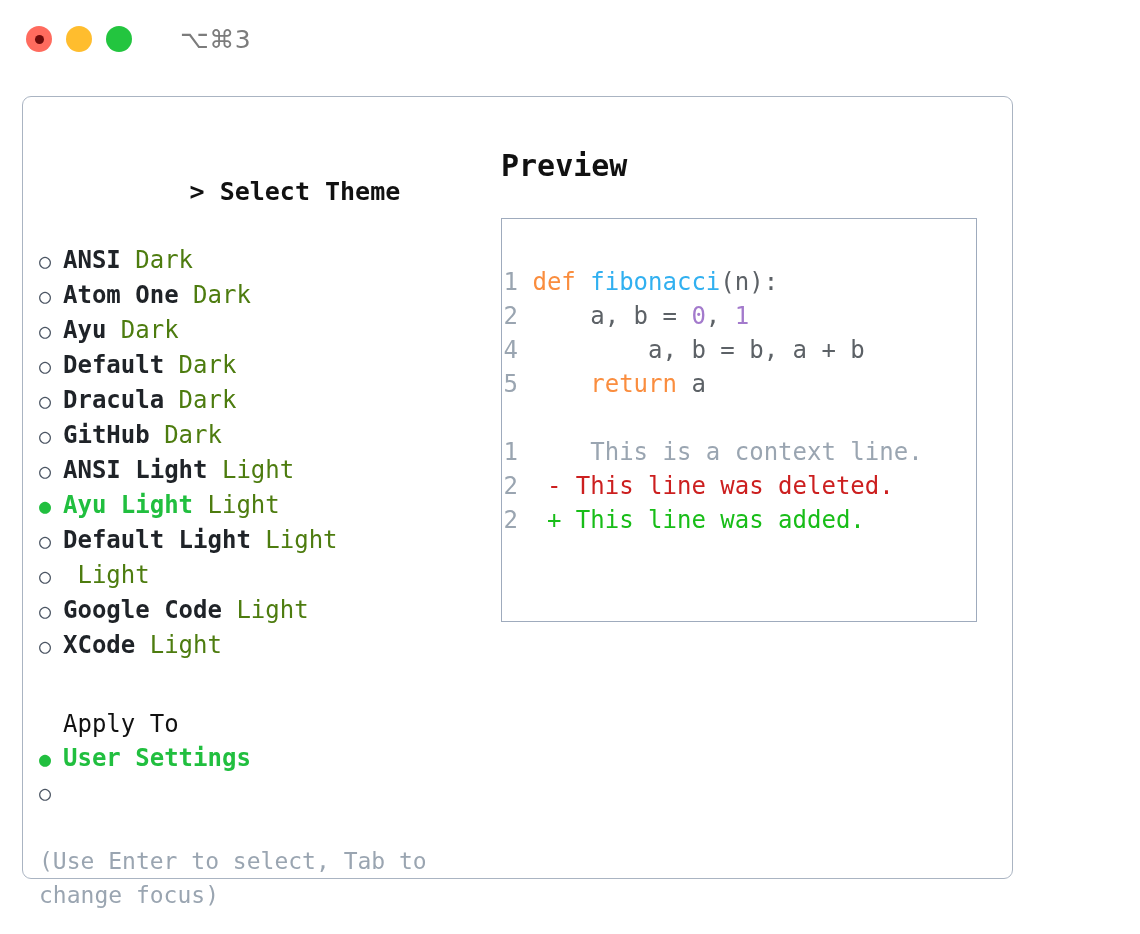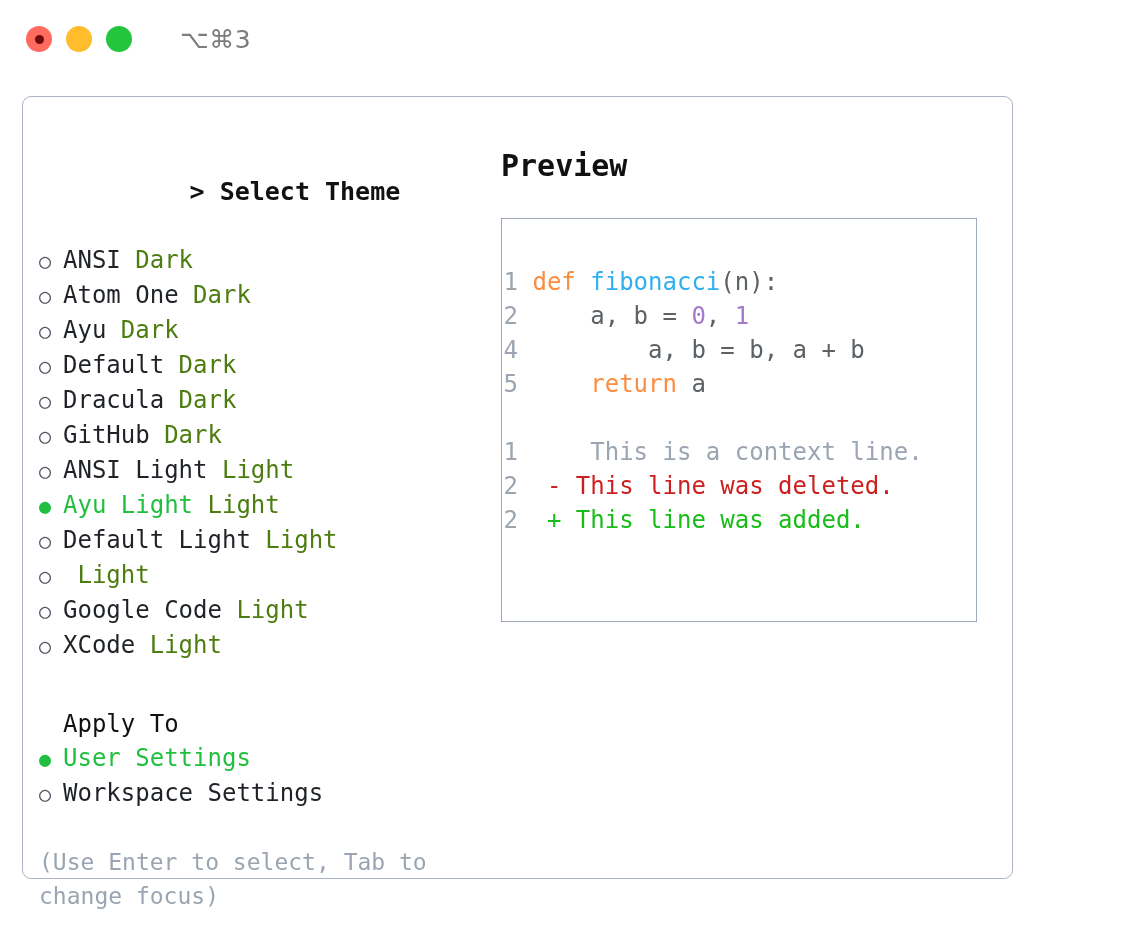--- a/index.html
+++ b/index.html
@@ -114,21 +114,21 @@
   .bullet {
     display: inline-block;
     width: 24px;
     flex: 0 0 24px;
     text-align: left;
     font-size: 20px;
     color: #4b5563;
     line-height: 34px;
   }
   .bullet.sel { color: #21bf3f; }
-  .opt-name   { color: #1f2328; }
+  .opt-name   { color: #1f2328; font-weight: bold; }
   .opt-name.sel { color: #21bf3f; }
   .opt-tag    { color: #4d7c0f; }
   .opt-gap    { color: transparent; }
 
   .apply-title {
     font-size: 24px;
     color: #111111;
     line-height: 34px;
     padding-left: 24px;
     white-space: pre;
@@ -232,21 +232,21 @@
             <div class="opt-row"><span class="bullet">○</span><span class="opt-name">Google Code</span><span class="opt-gap"> </span><span class="opt-tag">Light</span></div>
             <div class="opt-row"><span class="bullet">○</span><span class="opt-name">XCode</span><span class="opt-gap"> </span><span class="opt-tag">Light</span></div>
           </div>
 
         <div class="spacer-lg"></div>
 
         <div class="apply-title">Apply To</div>
 
         <div class="opt-list" id="apply-list">
             <div class="opt-row"><span class="bullet sel">●</span><span class="opt-name sel">User Settings</span></div>
-            <div class="opt-row"><span class="bullet">○</span><span class="opt-name">Workspace Settings</span></div>
+            <div class="opt-row"><span class="bullet">○</span></div>
           </div>
 
         <div class="spacer-md"></div>
 
         <div class="hint">(Use Enter to select, Tab to change focus)</div>
       </div>
 
       <div class="right-col">
         <div class="preview-title">Preview</div>
 

